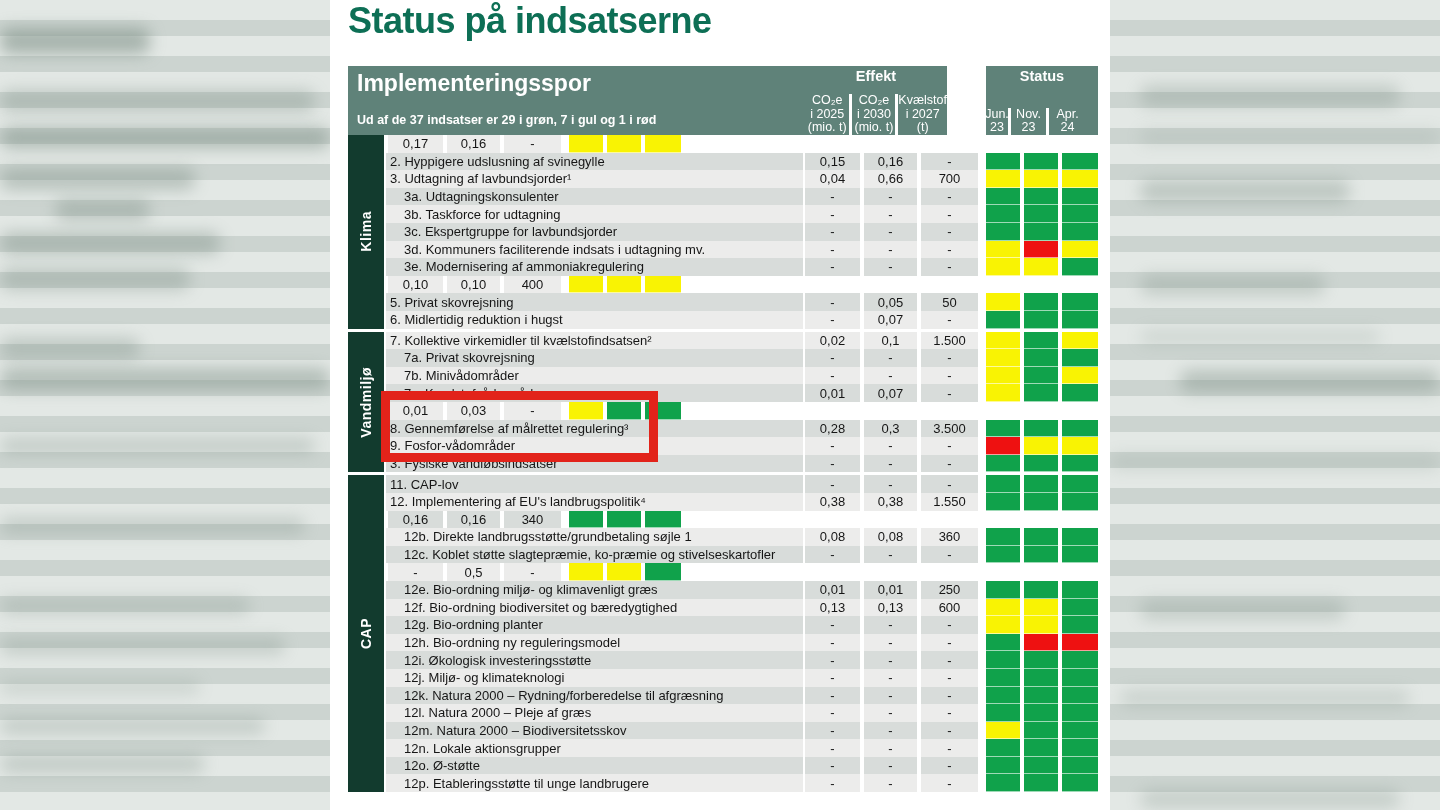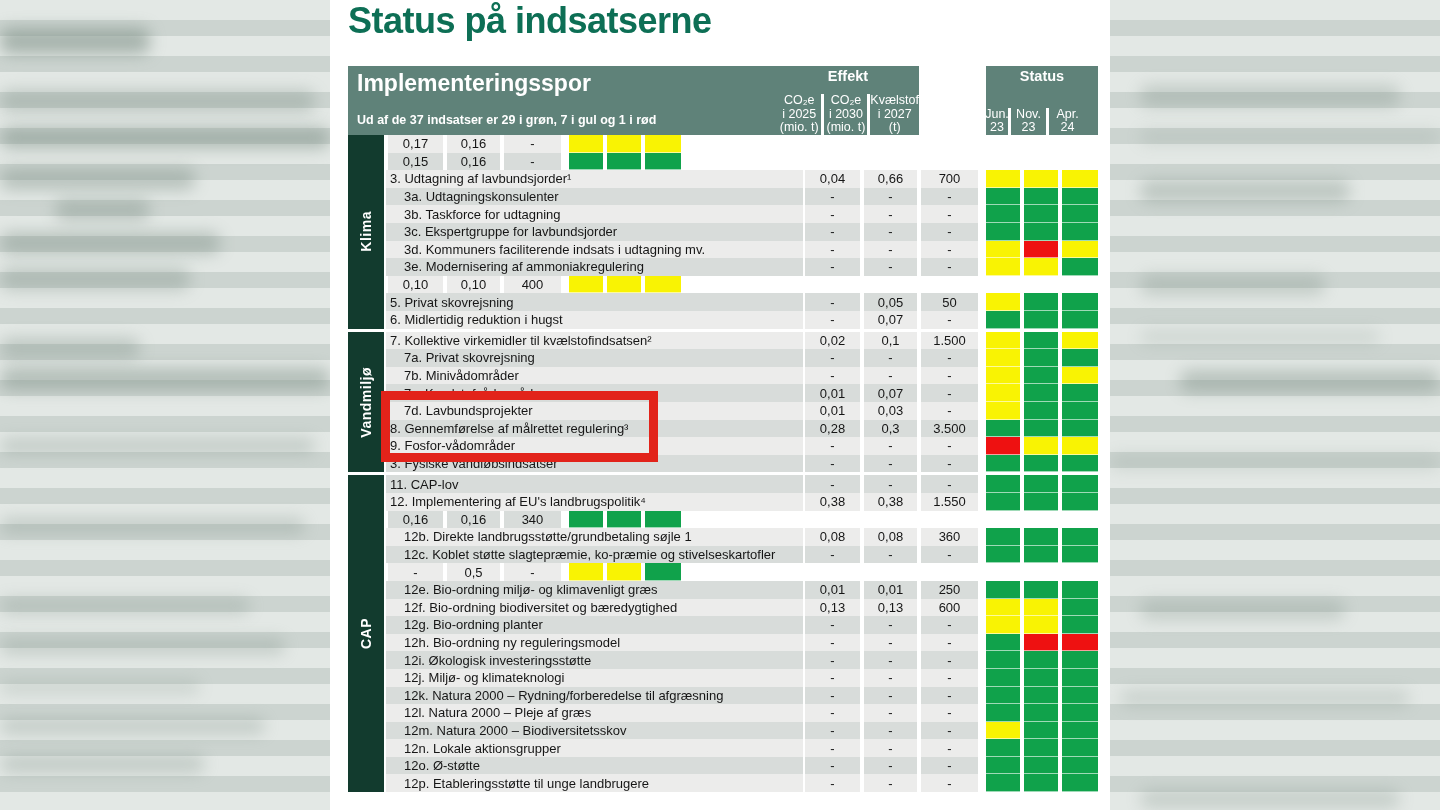--- a/index.html
+++ b/index.html
@@ -19,21 +19,21 @@
 
   .page-title{position:absolute;left:18px;top:0px;font-size:36px;font-weight:bold;
     color:#0d6f55;letter-spacing:-0.5px;margin:0;}
 
   
   .thead{position:absolute;top:66px;height:69px;}
   .hblock{position:absolute;top:0;height:69px;background:#5f8279;color:#fff;box-sizing:border-box;}
   .th-left{left:18px;width:509px;padding:5px 12px 0 9px;}
   .th-title{font-size:23px;font-weight:bold;line-height:1.05;}
   .th-sub{position:absolute;left:9px;bottom:8px;font-size:12.5px;font-weight:bold;}
-  .th-effect{left:447px;width:142px;}
+  .th-effect{left:475px;width:142px;}
   .th-status{left:656px;width:112px;}
   .group-title{text-align:center;font-size:14.5px;font-weight:bold;padding-top:2px;height:17px;}
   .subcols{position:absolute;left:0;right:0;top:19px;bottom:0;display:flex;align-items:flex-end;}
   .subcol{display:flex;flex-direction:column;justify-content:center;align-items:center;
     font-size:12.5px;line-height:1.1;text-align:center;border-left:3px solid #fff;}
   .subcol:first-child{border-left:none;}
 
   
   .section{position:absolute;left:18px;width:750px;display:flex;}
   .secbar{width:36px;background:#123b2e;margin-right:2px;display:flex;
@@ -150,20 +150,21 @@
           <div class="rows">
             <div class="trow">
               <div class="cell c-v c-v1 shade-l">0,17</div>
               <div class="cell c-v c-v2 shade-l">0,16</div>
               <div class="cell c-v c-v3 shade-l">-</div>
               <div class="cell c-s c-s1" style="background: rgb(249, 243, 3);"></div>
               <div class="cell c-s c-s2" style="background: rgb(249, 243, 3);"></div>
               <div class="cell c-s c-s3" style="background: rgb(249, 243, 3);"></div>
             </div>
             <div class="trow">
+              <div class="cell c-label shade-d">2. Hyppigere udslusning af svinegylle</div>
               <div class="cell c-v c-v1 shade-d">0,15</div>
               <div class="cell c-v c-v2 shade-d">0,16</div>
               <div class="cell c-v c-v3 shade-d">-</div>
               <div class="cell c-s c-s1" style="background: rgb(16, 162, 75);"></div>
               <div class="cell c-s c-s2" style="background: rgb(16, 162, 75);"></div>
               <div class="cell c-s c-s3" style="background: rgb(16, 162, 75);"></div>
             </div>
             <div class="trow">
               <div class="cell c-label shade-l">3. Udtagning af lavbundsjorder¹</div>
               <div class="cell c-v c-v1 shade-l">0,04</div>
@@ -281,21 +282,20 @@
             <div class="trow">
               <div class="cell c-label shade-d sub">7c. Kvælstofvådområder</div>
               <div class="cell c-v c-v1 shade-d">0,01</div>
               <div class="cell c-v c-v2 shade-d">0,07</div>
               <div class="cell c-v c-v3 shade-d">-</div>
               <div class="cell c-s c-s1" style="background: rgb(249, 243, 3);"></div>
               <div class="cell c-s c-s2" style="background: rgb(16, 162, 75);"></div>
               <div class="cell c-s c-s3" style="background: rgb(16, 162, 75);"></div>
             </div>
             <div class="trow">
-              <div class="cell c-label shade-l sub">7d. Lavbundsprojekter</div>
               <div class="cell c-v c-v1 shade-l">0,01</div>
               <div class="cell c-v c-v2 shade-l">0,03</div>
               <div class="cell c-v c-v3 shade-l">-</div>
               <div class="cell c-s c-s1" style="background: rgb(249, 243, 3);"></div>
               <div class="cell c-s c-s2" style="background: rgb(16, 162, 75);"></div>
               <div class="cell c-s c-s3" style="background: rgb(16, 162, 75);"></div>
             </div>
             <div class="trow">
               <div class="cell c-label shade-d">8. Gennemførelse af målrettet regulering³</div>
               <div class="cell c-v c-v1 shade-d">0,28</div>

